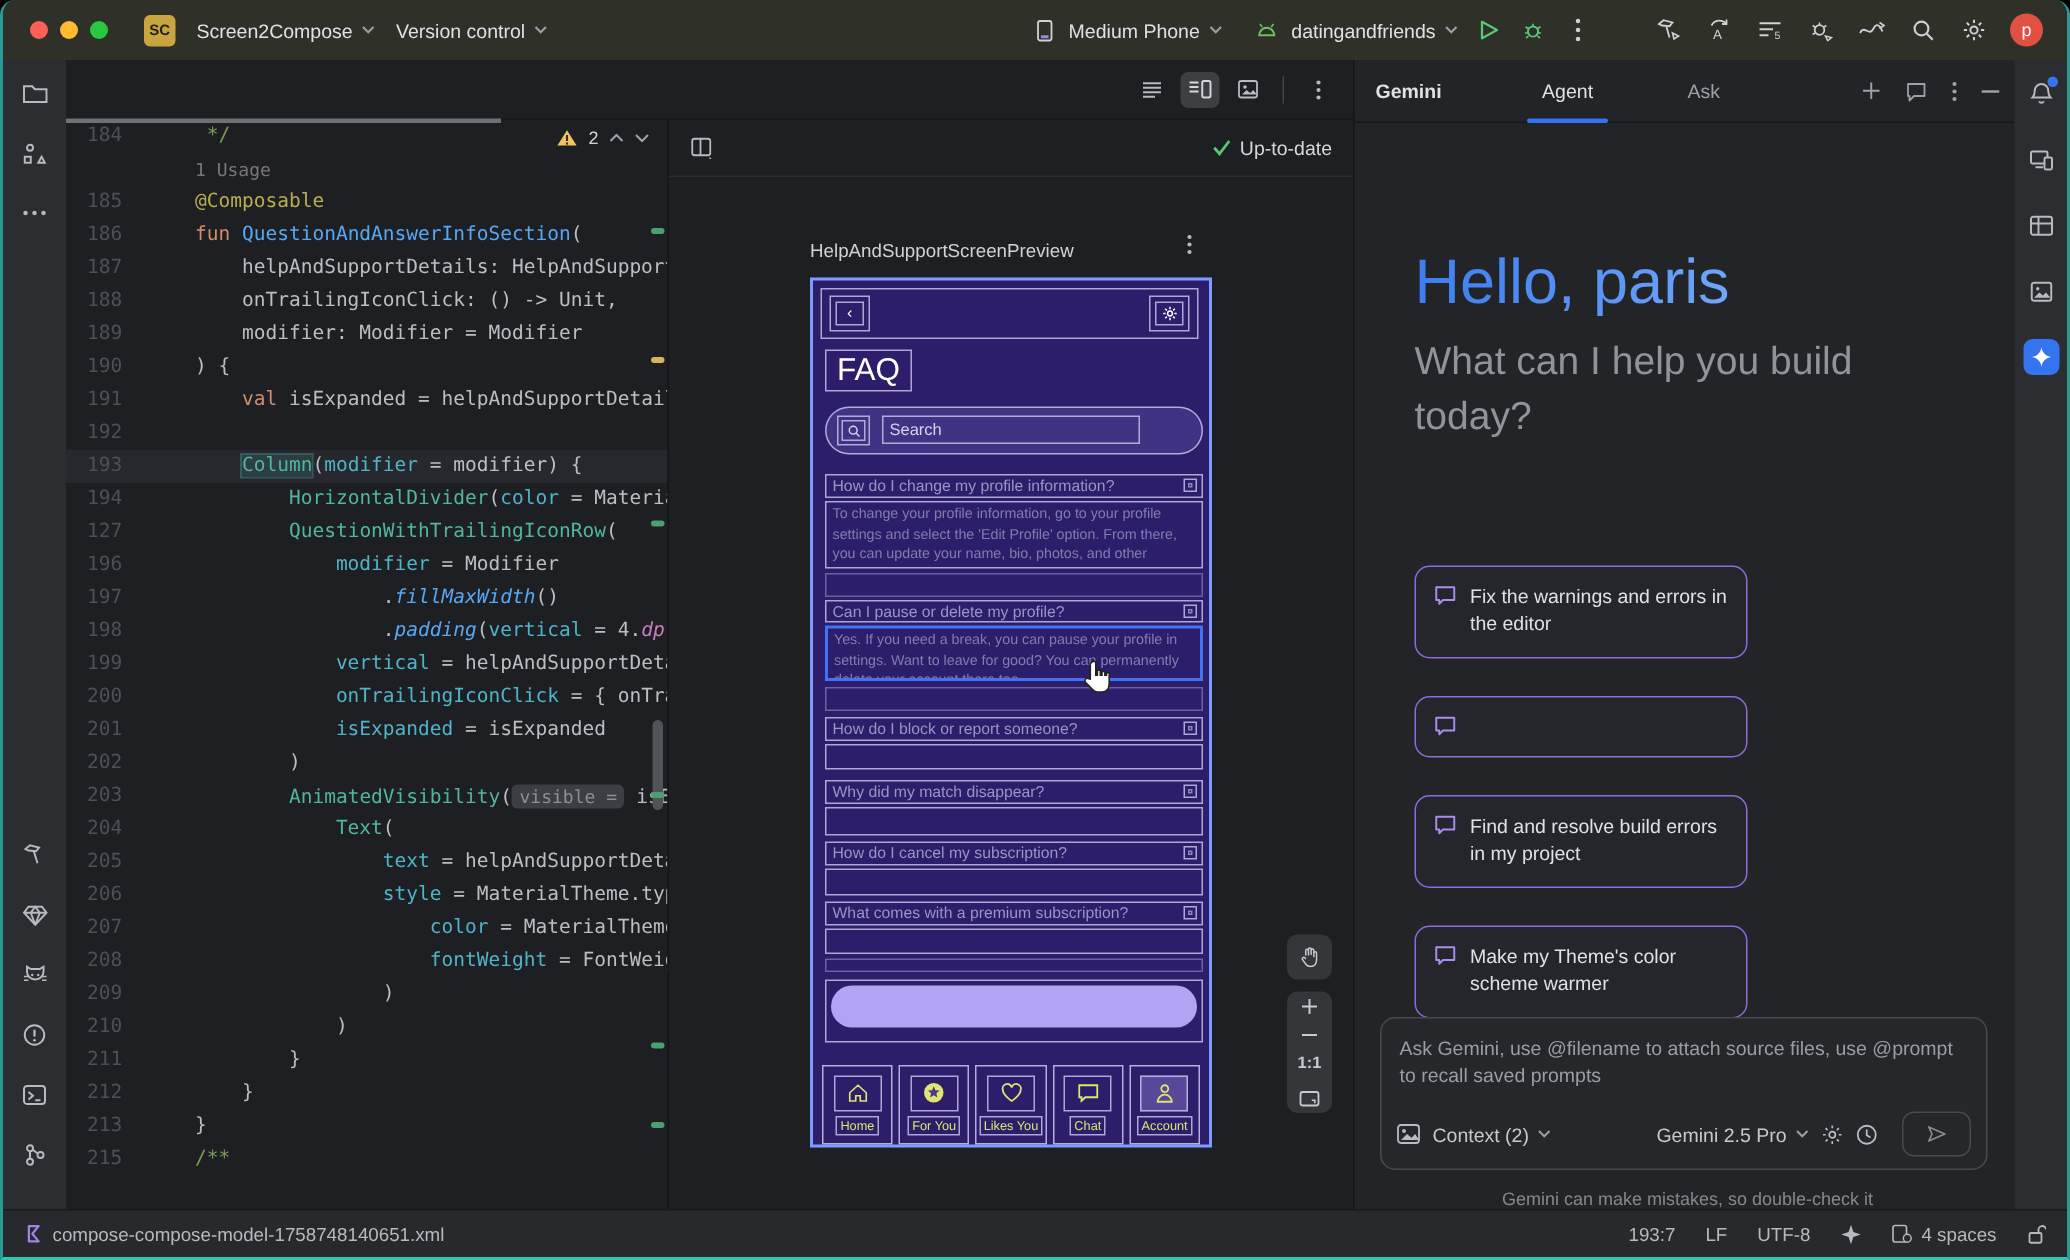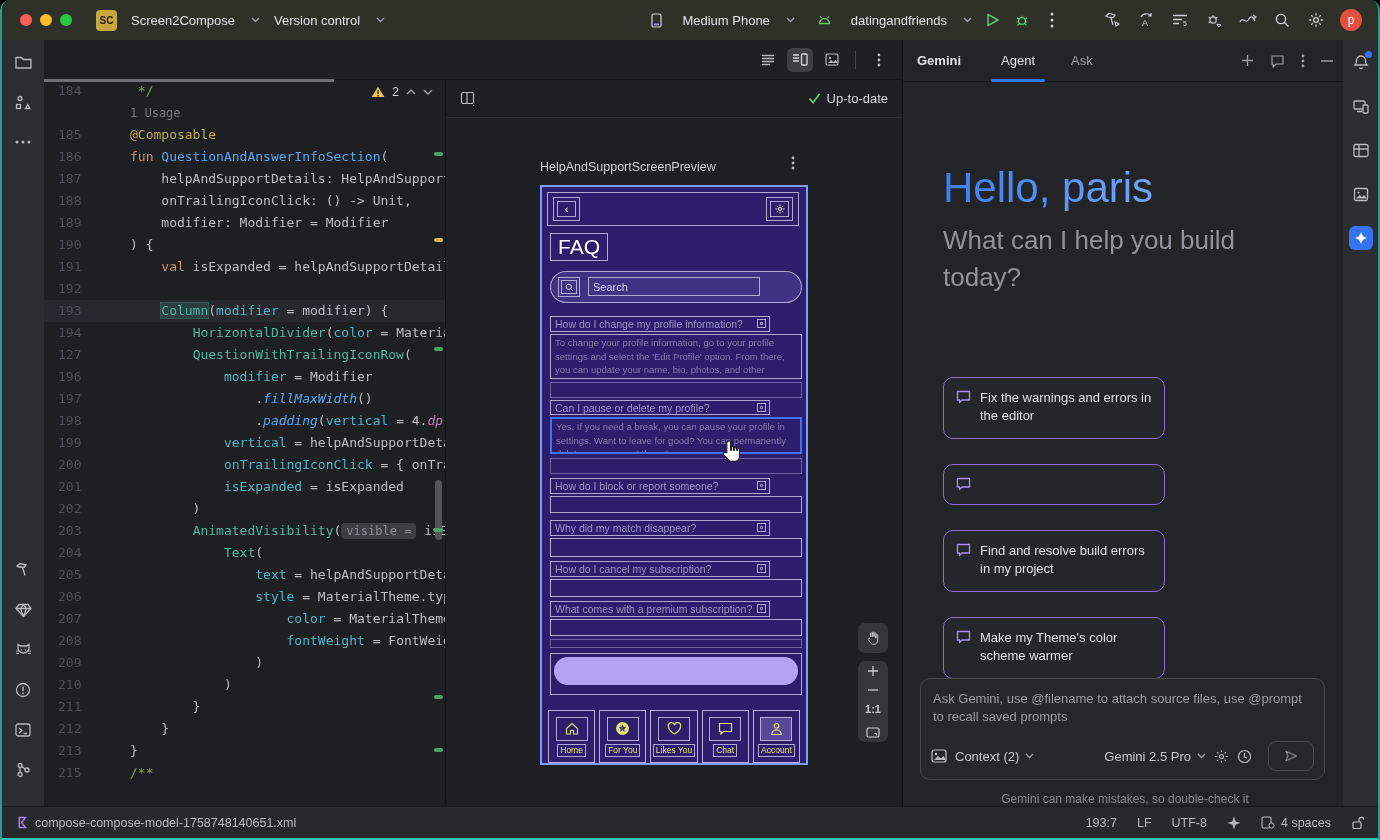--- a/index.html
+++ b/index.html
@@ -9,21 +9,21 @@
        border-radius:10px 10px 0 0;
        border-left:2px solid rgba(47,208,194,.7);border-right:2px solid rgba(47,208,194,.7);
        border-bottom:2px solid rgba(47,208,194,.95);}
   
   .titlebar{position:absolute;left:0;top:0;width:100%;height:40px;background:#2f3129;
             display:flex;align-items:center;padding:0 10px;}
   .tl{width:12px;height:12px;border-radius:50%;margin-left:8px;}
   .tl.red{background:#ff5f57}.tl.yel{background:#febc2e}.tl.grn{background:#28c840}
   .appbadge{width:21px;height:21px;border-radius:4px;background:#c9a53f;color:#22231d;
             font-weight:bold;font-size:10px;display:flex;align-items:center;justify-content:center;margin-left:24px;}
-  .menu-item{display:flex;align-items:center;gap:16px;color:#dfe1e5;font-size:13px;margin-left:14px;cursor:default;justify-content:space-between;}
+  .menu-item{display:flex;align-items:center;gap:6px;color:#dfe1e5;font-size:13px;margin-left:14px;cursor:default;justify-content:space-between;}
   .menu-item .chev{color:#9da0a6;}
   .tb-center{display:flex;align-items:center;gap:10px;margin-left:auto;}
   .tb-right{display:flex;align-items:center;gap:14px;margin-left:40px;margin-right:6px;}
   .ticon{width:20px;height:20px;display:flex;align-items:center;justify-content:center;color:#ced0d6;}
   .avatar{width:22px;height:22px;border-radius:50%;background:#e25041;color:#fff;font-size:12px;
           display:flex;align-items:center;justify-content:center;}
   
   .leftstrip{position:absolute;left:0;top:40px;width:42px;height:768px;background:#2b2d30;
              display:flex;flex-direction:column;align-items:center;padding:10px 0;}
   .rightstrip{position:absolute;right:0;top:40px;width:35px;height:768px;background:#2b2d30;
@@ -82,21 +82,21 @@
   .backbtn .inner{border:1px solid rgba(207,200,239,.8);width:19px;height:16px;color:#fff;font-size:11px;
                   display:flex;align-items:center;justify-content:center;}
   .gearbtn{left:224px;top:10px;width:27px;height:24px;}
   .gearbtn .inner{border:1px solid rgba(207,200,239,.8);width:19px;height:16px;color:#fff;
                   display:flex;align-items:center;justify-content:center;}
   .faqtitle{left:8px;top:46px;padding:1px 7px;color:#fff;font-size:21px;}
   .searchpill{left:8px;top:84px;width:252px;height:32px;border-radius:16px;background:rgba(122,108,196,.28);}
   .searchicon{left:16px;top:90px;width:22px;height:20px;}
   .searchicon .inner{border:1px solid rgba(207,200,239,.8);width:16px;height:14px;display:flex;align-items:center;justify-content:center;}
   .searchtext{left:46px;top:90px;width:172px;height:19px;font-size:11px;color:#d6d1ee;padding:2px 4px;line-height:14px;}
-  .qrow{left:8px;width:220px;font-size:10.5px;padding:1px 4px;color:#9b94c6;white-space:nowrap;overflow:hidden;}
+  .qrow{left:8px;width:252px;font-size:10.5px;padding:1px 4px;color:#9b94c6;white-space:nowrap;overflow:hidden;}
   .qcheck{position:absolute;right:3px;top:2px;width:9px;height:9px;border:1px solid rgba(207,200,239,.8);}
   .qcheck:after{content:"";position:absolute;left:2px;top:2px;right:2px;bottom:2px;border:1px solid rgba(207,200,239,.6);}
   .arow{left:8px;width:252px;font-size:9.5px;line-height:13.5px;color:#837cb0;padding:1px 4px;overflow:hidden;}
   .arow.hl{border:2px solid #3f74f5;}
   .spacer-row{left:8px;width:252px;}
   .contact-outer{left:8px;top:466px;width:252px;height:42px;}
   .contactpill{position:absolute;left:12px;top:470px;width:244px;height:28px;border-radius:14px;background:#b3a3f2;}
   .navbar{position:absolute;left:0;top:521px;width:264px;height:57px;display:flex;gap:4px;padding:2px 6px;}
   .navcell{flex:1;border:1.5px solid rgba(207,200,239,.85);display:flex;flex-direction:column;
            align-items:center;justify-content:center;gap:3px;color:#dfe56f;}
@@ -108,21 +108,21 @@
   .zoomctl{position:absolute;left:412px;top:505px;display:flex;flex-direction:column;align-items:center;gap:8px;}
   .zc-hand{width:30px;height:30px;border-radius:7px;background:#34363a;display:flex;align-items:center;justify-content:center;color:#c7cad0;}
   .zc-group{width:30px;border-radius:7px;background:#34363a;display:flex;flex-direction:column;align-items:center;
             padding:4px 0;gap:12px;color:#c7cad0;font-size:13px;}
   
   .gemini{position:absolute;left:900px;top:40px;width:445px;height:768px;background:#232428;border-left:1px solid #141517;}
   .gm-header{position:absolute;left:0;top:0;width:100%;height:42px;display:flex;align-items:center;
              padding:0 14px;border-bottom:1px solid #161719;}
   .gm-title{font-size:13px;font-weight:bold;color:#dfe1e5;margin-right:36px;}
   .gm-tab{position:relative;height:42px;display:flex;align-items:center;padding:0 4px;margin-right:28px;
-          font-size:13px;color:#9da0a6;}
+          font-size:13px;color:#9da0a6;margin-left:27px;}
   .gm-tab.active{color:#dfe1e5;}
   .gm-tab.active:after{content:"";position:absolute;left:-6px;right:-6px;bottom:0;height:3px;background:#3574f0;border-radius:2px;}
   .gm-hicons{margin-left:auto;display:flex;align-items:center;gap:16px;color:#9da0a6;}
   .gm-greet{position:absolute;left:40px;top:124px;font-size:42px;font-weight:400;
             background:linear-gradient(90deg,#3b7df0,#70a5f9);-webkit-background-clip:text;background-clip:text;color:transparent;}
   .gm-sub{position:absolute;left:40px;top:182px;width:330px;font-size:26px;line-height:37px;color:#8f939a;}
   .gm-cards{position:absolute;left:40px;top:337px;width:222px;display:flex;flex-direction:column;gap:25px;}
   .gm-card{border:1px solid #8b6cd9;border-radius:10px;padding:11px 12px 13px 12px;display:flex;gap:8px;
            font-size:13px;line-height:18px;color:#dfe1e5;background:rgba(44,40,56,.25);}
   .gm-card .cic{flex:0 0 16px;color:#a98ef0;margin-top:1px;}

